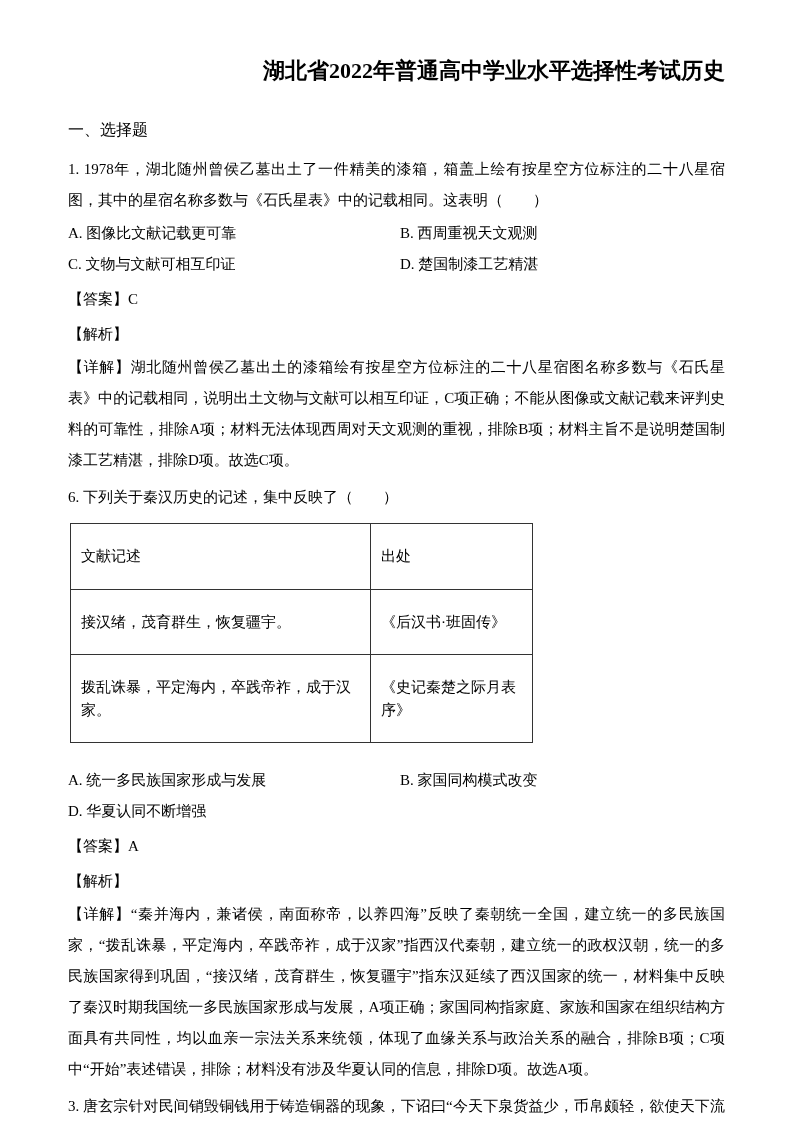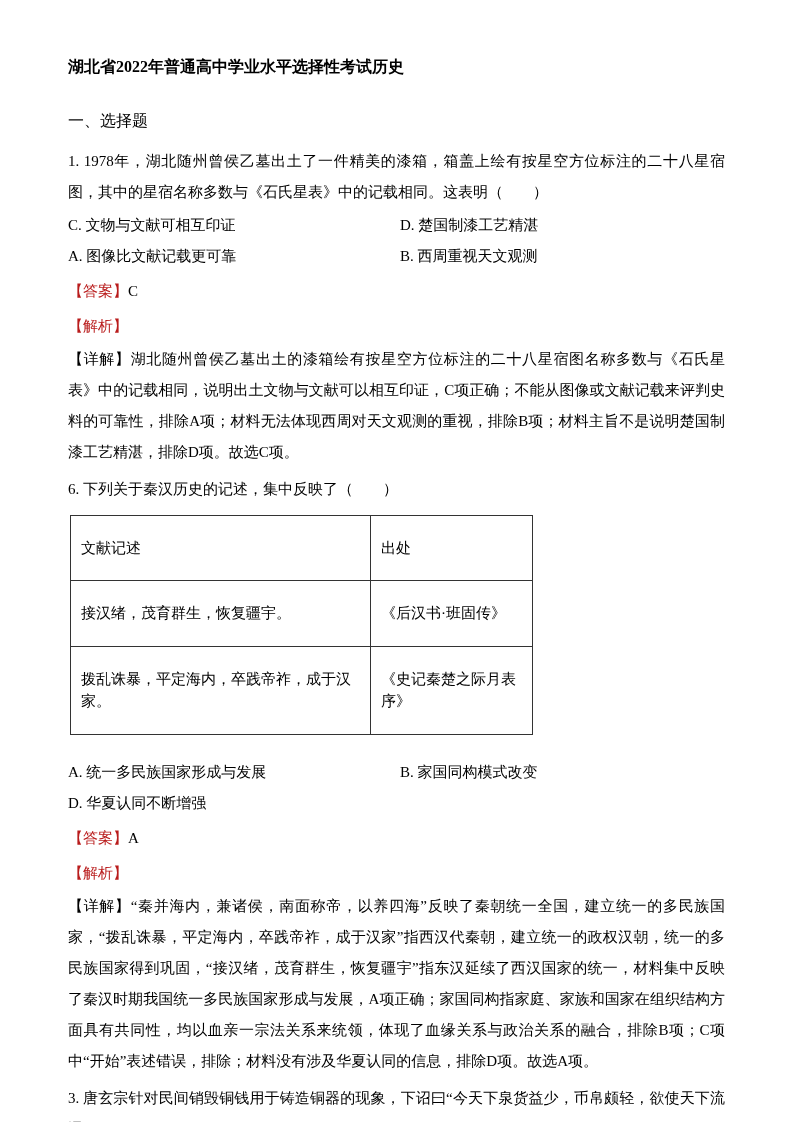--- a/index.html
+++ b/index.html
@@ -10,22 +10,22 @@
     overflow: hidden;
     font-family: "Liberation Serif", "DejaVu Serif", serif;
     color: #000000;
   }
   .page {
     width: 793px;
     height: 1122px;
     padding: 44px 68px 0 68px;
   }
   .title {
-    text-align: left;
-    font-size: 16px;
+    text-align: right;
+    font-size: 22px;
     font-weight: bold;
     margin: 12px 0 30px 0;
     line-height: 1.4;
   }
   .section-heading {
     font-size: 16px;
     font-weight: normal;
     margin: 0 0 12px 0;
     line-height: 1.6;
   }
@@ -35,21 +35,21 @@
     margin: 0 0 2px 0;
     text-align: justify;
   }
   .options-row {
     display: flex;
     font-size: 15px;
     line-height: 31px;
   }
   .opt-left { flex: 0 0 332px; }
   .opt-right { flex: 1; }
-  .accent { color: #b91c1c; }
+  .accent { color: #000000; }
   .doc-table {
     border-collapse: collapse;
     margin: 10px 0 22px 2px;
     width: 462px;
     table-layout: fixed;
   }
   .doc-table td {
     border: 1px solid #333333;
     font-size: 15px;
     line-height: 1.5;
@@ -68,26 +68,26 @@
 <div class="page">
 
   <h1 class="title">湖北省2022年普通高中学业水平选择性考试历史</h1>
 
   <h2 class="section-heading">一、选择题</h2>
 
   <section class="qblock">
     <p class="para">1. 1978年，湖北随州曾侯乙墓出土了一件精美的漆箱，箱盖上绘有按星空方位标注的二十八星宿图，其中的星宿名称多数与《石氏星表》中的记载相同。这表明（　　）</p>
 
     <div class="options-row">
+      <span class="opt-left">A. 图像比文献记载更可靠</span>
+      <span class="opt-right">B. 西周重视天文观测</span>
+    </div>
+    <div class="options-row">
       <span class="opt-left">C. 文物与文献可相互印证</span>
       <span class="opt-right">D. 楚国制漆工艺精湛</span>
-    </div>
-    <div class="options-row">
-      <span class="opt-left">A. 图像比文献记载更可靠</span>
-      <span class="opt-right">B. 西周重视天文观测</span>
     </div>
 
     <p class="para answer-line"><span class="accent">【答案】</span><span>C</span></p>
 
     <p class="para analysis-line"><span class="accent">【解析】</span></p>
 
     <p class="para"><span>【详解】</span><span>湖北随州曾侯乙墓出土的漆箱绘有按星空方位标注的二十八星宿图名称多数与《石氏星表》中的记载相同，说明出土文物与文献可以相互印证，C项正确；不能从图像或文献记载来评判史料的可靠性，排除A项；材料无法体现西周对天文观测的重视，排除B项；材料主旨不是说明楚国制漆工艺精湛，排除D项。故选C项。</span></p>
   </section>
 
   <section class="qblock">

